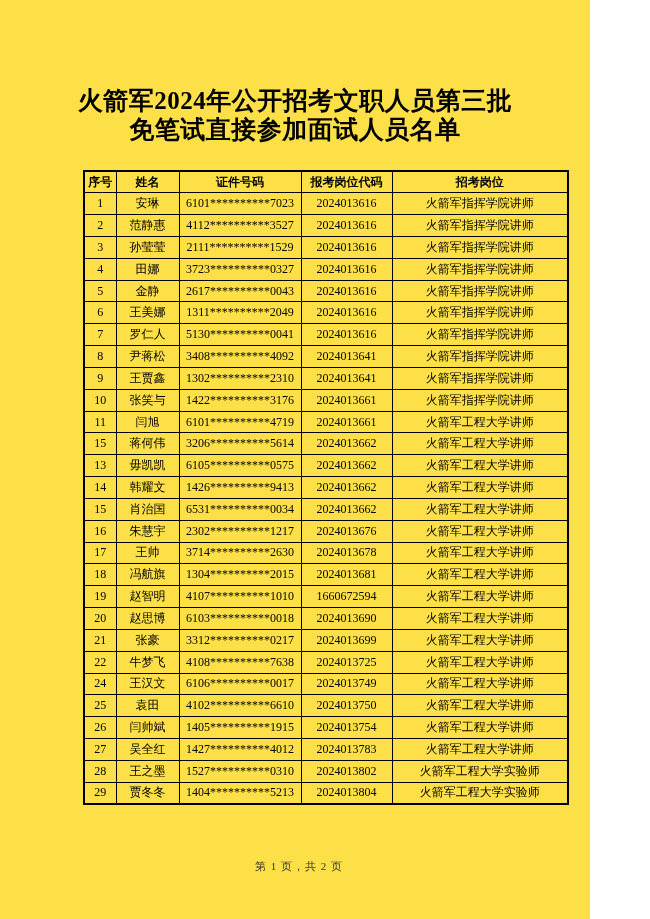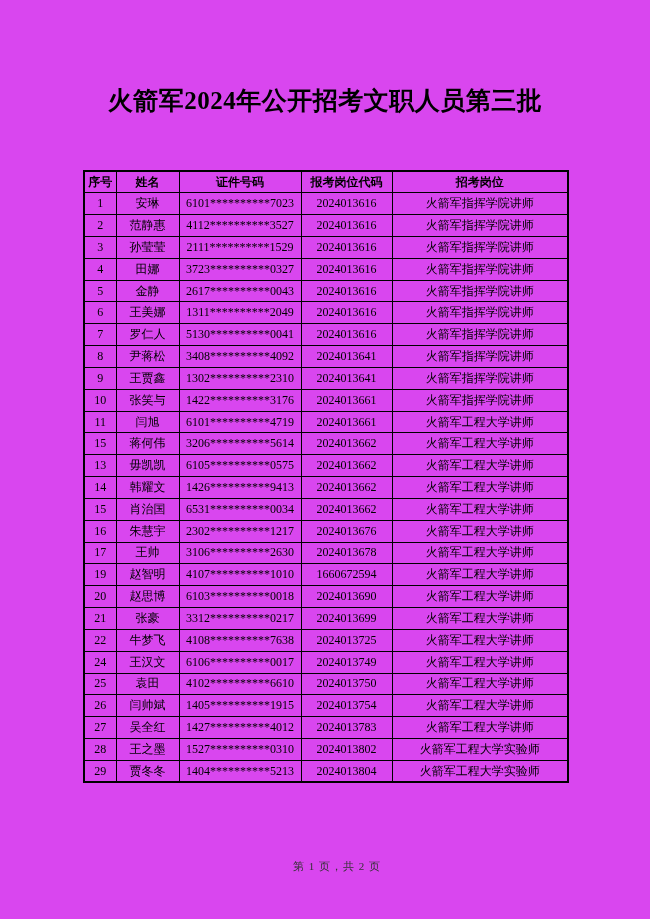--- a/index.html
+++ b/index.html
@@ -4,23 +4,23 @@
 <style>
   * { margin: 0; padding: 0; box-sizing: border-box; }
   html, body {
     width: 650px;
     background: #ffffff;
     font-family: "Liberation Serif", "DejaVu Serif", serif;
     color: #000000;
   }
   .page {
     position: relative;
-    width: 650px;
+    width: 590px;
     height: 919px;
-    background: #d946ef;
+    background: #fde047;
     overflow: hidden;
   }
   .doc-title {
     position: absolute;
     top: 86px;
     left: 0;
     width: 100%;
     text-align: center;
     font-size: 25px;
     font-weight: bold;
@@ -53,35 +53,36 @@
     font-size: 12px;
   }
   .col-index { width: 32px; }
   .col-name { width: 63px; }
   .col-idnum { width: 122px; }
   .col-code { width: 91px; }
   .col-post { width: 176px; }
   .page-footer {
     position: absolute;
     top: 859px;
-    left: 12px;
+    left: 4px;
     width: 100%;
     text-align: center;
     font-size: 11px;
     letter-spacing: 1px;
     color: #333333;
   }
 </style>
 </head>
 <body>
 
 <div class="page">
 
   <div class="doc-title">
     <div>火箭军2024年公开招考文职人员第三批</div>
+    <div>免笔试直接参加面试人员名单</div>
   </div>
 
   <table class="roster-table">
     <colgroup>
       <col class="col-index">
       <col class="col-name">
       <col class="col-idnum">
       <col class="col-code">
       <col class="col-post">
     </colgroup>
@@ -203,22 +204,29 @@
         <tr>
           <td>16</td>
           <td>朱慧宇</td>
           <td>2302**********1217</td>
           <td>2024013676</td>
           <td>火箭军工程大学讲师</td>
         </tr>
         <tr>
           <td>17</td>
           <td>王帅</td>
-          <td>3106**********2630</td>
+          <td>3714**********2630</td>
           <td>2024013678</td>
+          <td>火箭军工程大学讲师</td>
+        </tr>
+        <tr>
+          <td>18</td>
+          <td>冯航旗</td>
+          <td>1304**********2015</td>
+          <td>2024013681</td>
           <td>火箭军工程大学讲师</td>
         </tr>
         <tr>
           <td>19</td>
           <td>赵智明</td>
           <td>4107**********1010</td>
           <td>1660672594</td>
           <td>火箭军工程大学讲师</td>
         </tr>
         <tr>

